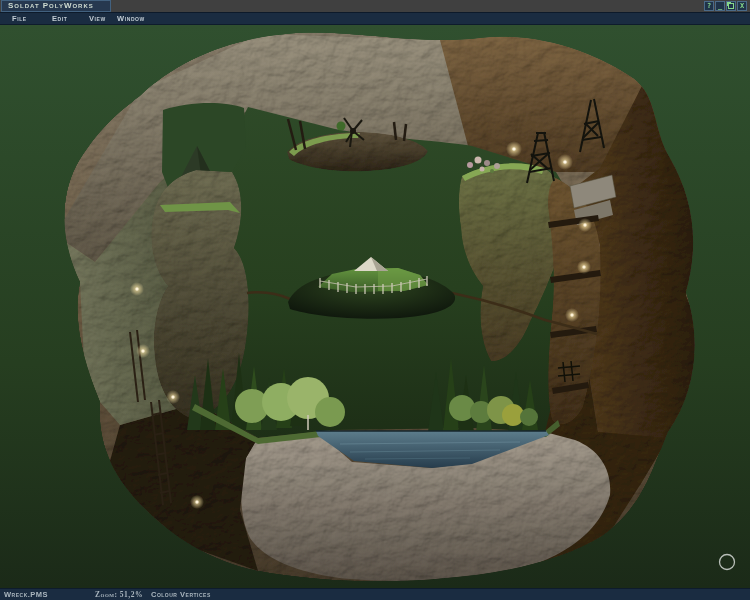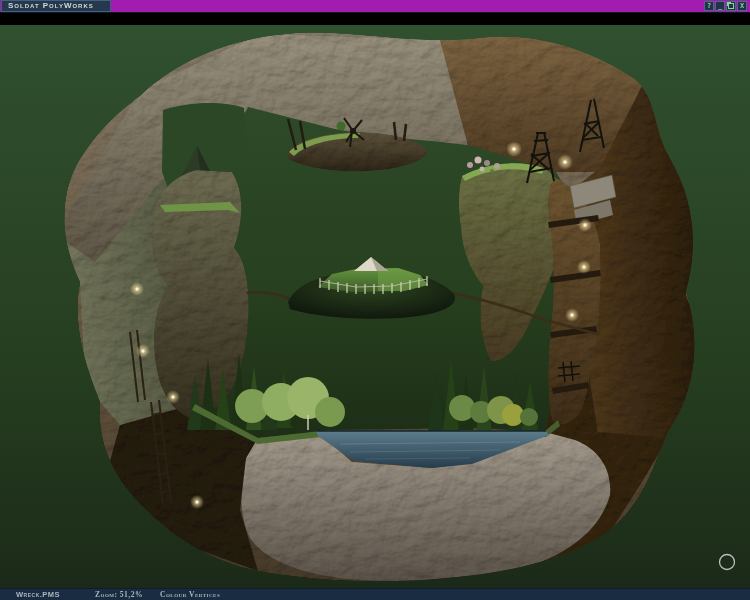--- a/index.html
+++ b/index.html
@@ -1,21 +1,21 @@
 <!DOCTYPE html>
 <html><head>
 <meta charset="utf-8">
 <style>
   html,body{margin:0;padding:0;background:#000;}
   #app{position:relative;width:750px;height:600px;overflow:hidden;
        font-family:"Liberation Sans","DejaVu Sans",sans-serif;}
 
   
   .titlebar{position:absolute;left:0;top:0;width:750px;height:13px;
-            background:#a21caf;border-bottom:1px solid #0d1a2a;box-sizing:border-box;}
+            background:#404040;border-bottom:1px solid #0d1a2a;box-sizing:border-box;}
   .title-chip{position:absolute;left:1px;top:0px;width:110px;height:12px;
               background:#26384f;border:1px solid #42617f;box-sizing:border-box;
               color:#cfdcd2;font-size:8px;font-weight:bold;
               font-variant:small-caps;letter-spacing:1px;
               line-height:10px;padding-left:6px;}
   .win-controls{position:absolute;right:3px;top:1px;display:flex;gap:1px;}
   .win-btn{width:10px;height:10px;background:#1f3349;border:1px solid #4b6a88;
            box-sizing:border-box;color:#86d88a;font-size:7px;font-weight:bold;
            display:flex;align-items:center;justify-content:center;
            font-family:"DejaVu Sans Mono",monospace;line-height:1;}
@@ -33,39 +33,45 @@
   .menu-item:nth-of-type(4){left:117px;}
 
   
   .canvas{position:absolute;left:0;top:25px;width:750px;height:563px;background:#24391d;}
 
   
   .statusbar{position:absolute;left:0;top:588px;width:750px;height:12px;
              background:#1a2c41;border-top:1px solid #0e1c2c;box-sizing:border-box;}
   .status-field{position:absolute;top:1px;color:#aab6be;font-size:7.5px;font-weight:bold;
                 font-variant:small-caps;letter-spacing:0.5px;}
-  .sf-file{left:16px;} .sf-zoom{left:95px;font-family:Liberation Serif, serif;} .sf-mode{left:160px;font-family:Liberation Serif, serif;}
+  .sf-file{left:4px;} .sf-zoom{left:95px;font-family:Liberation Serif, serif;} .sf-mode{left:151px;}
 </style>
 </head>
 <body>
 
 <div id="app">
 
   <div class="titlebar">
     <div class="title-chip">Soldat PolyWorks</div>
     <div class="win-controls">
       <div class="win-btn">?</div>
       <div class="win-btn">_</div>
       <div class="win-btn">
         <span class="restore-box"></span>
       </div>
       <div class="win-btn">X</div>
     </div>
   </div>
 
+  <div class="menubar">
+    <span class="menu-item">File</span>
+    <span class="menu-item">Edit</span>
+    <span class="menu-item">View</span>
+    <span class="menu-item">Window</span>
+  </div>
 
   <div class="canvas">
   <svg width="750" height="563" viewBox="0 25 750 563">
     <defs>
       <linearGradient id="bgG" x1="0" y1="25" x2="0" y2="588" gradientUnits="userSpaceOnUse">
         <stop offset="0" stop-color="#30502f"></stop>
             <stop offset="0.6" stop-color="#263e20"></stop>
         <stop offset="1" stop-color="#1b2a18"></stop>
       </linearGradient>
       <linearGradient id="holeG" x1="0" y1="100" x2="0" y2="440" gradientUnits="userSpaceOnUse">

